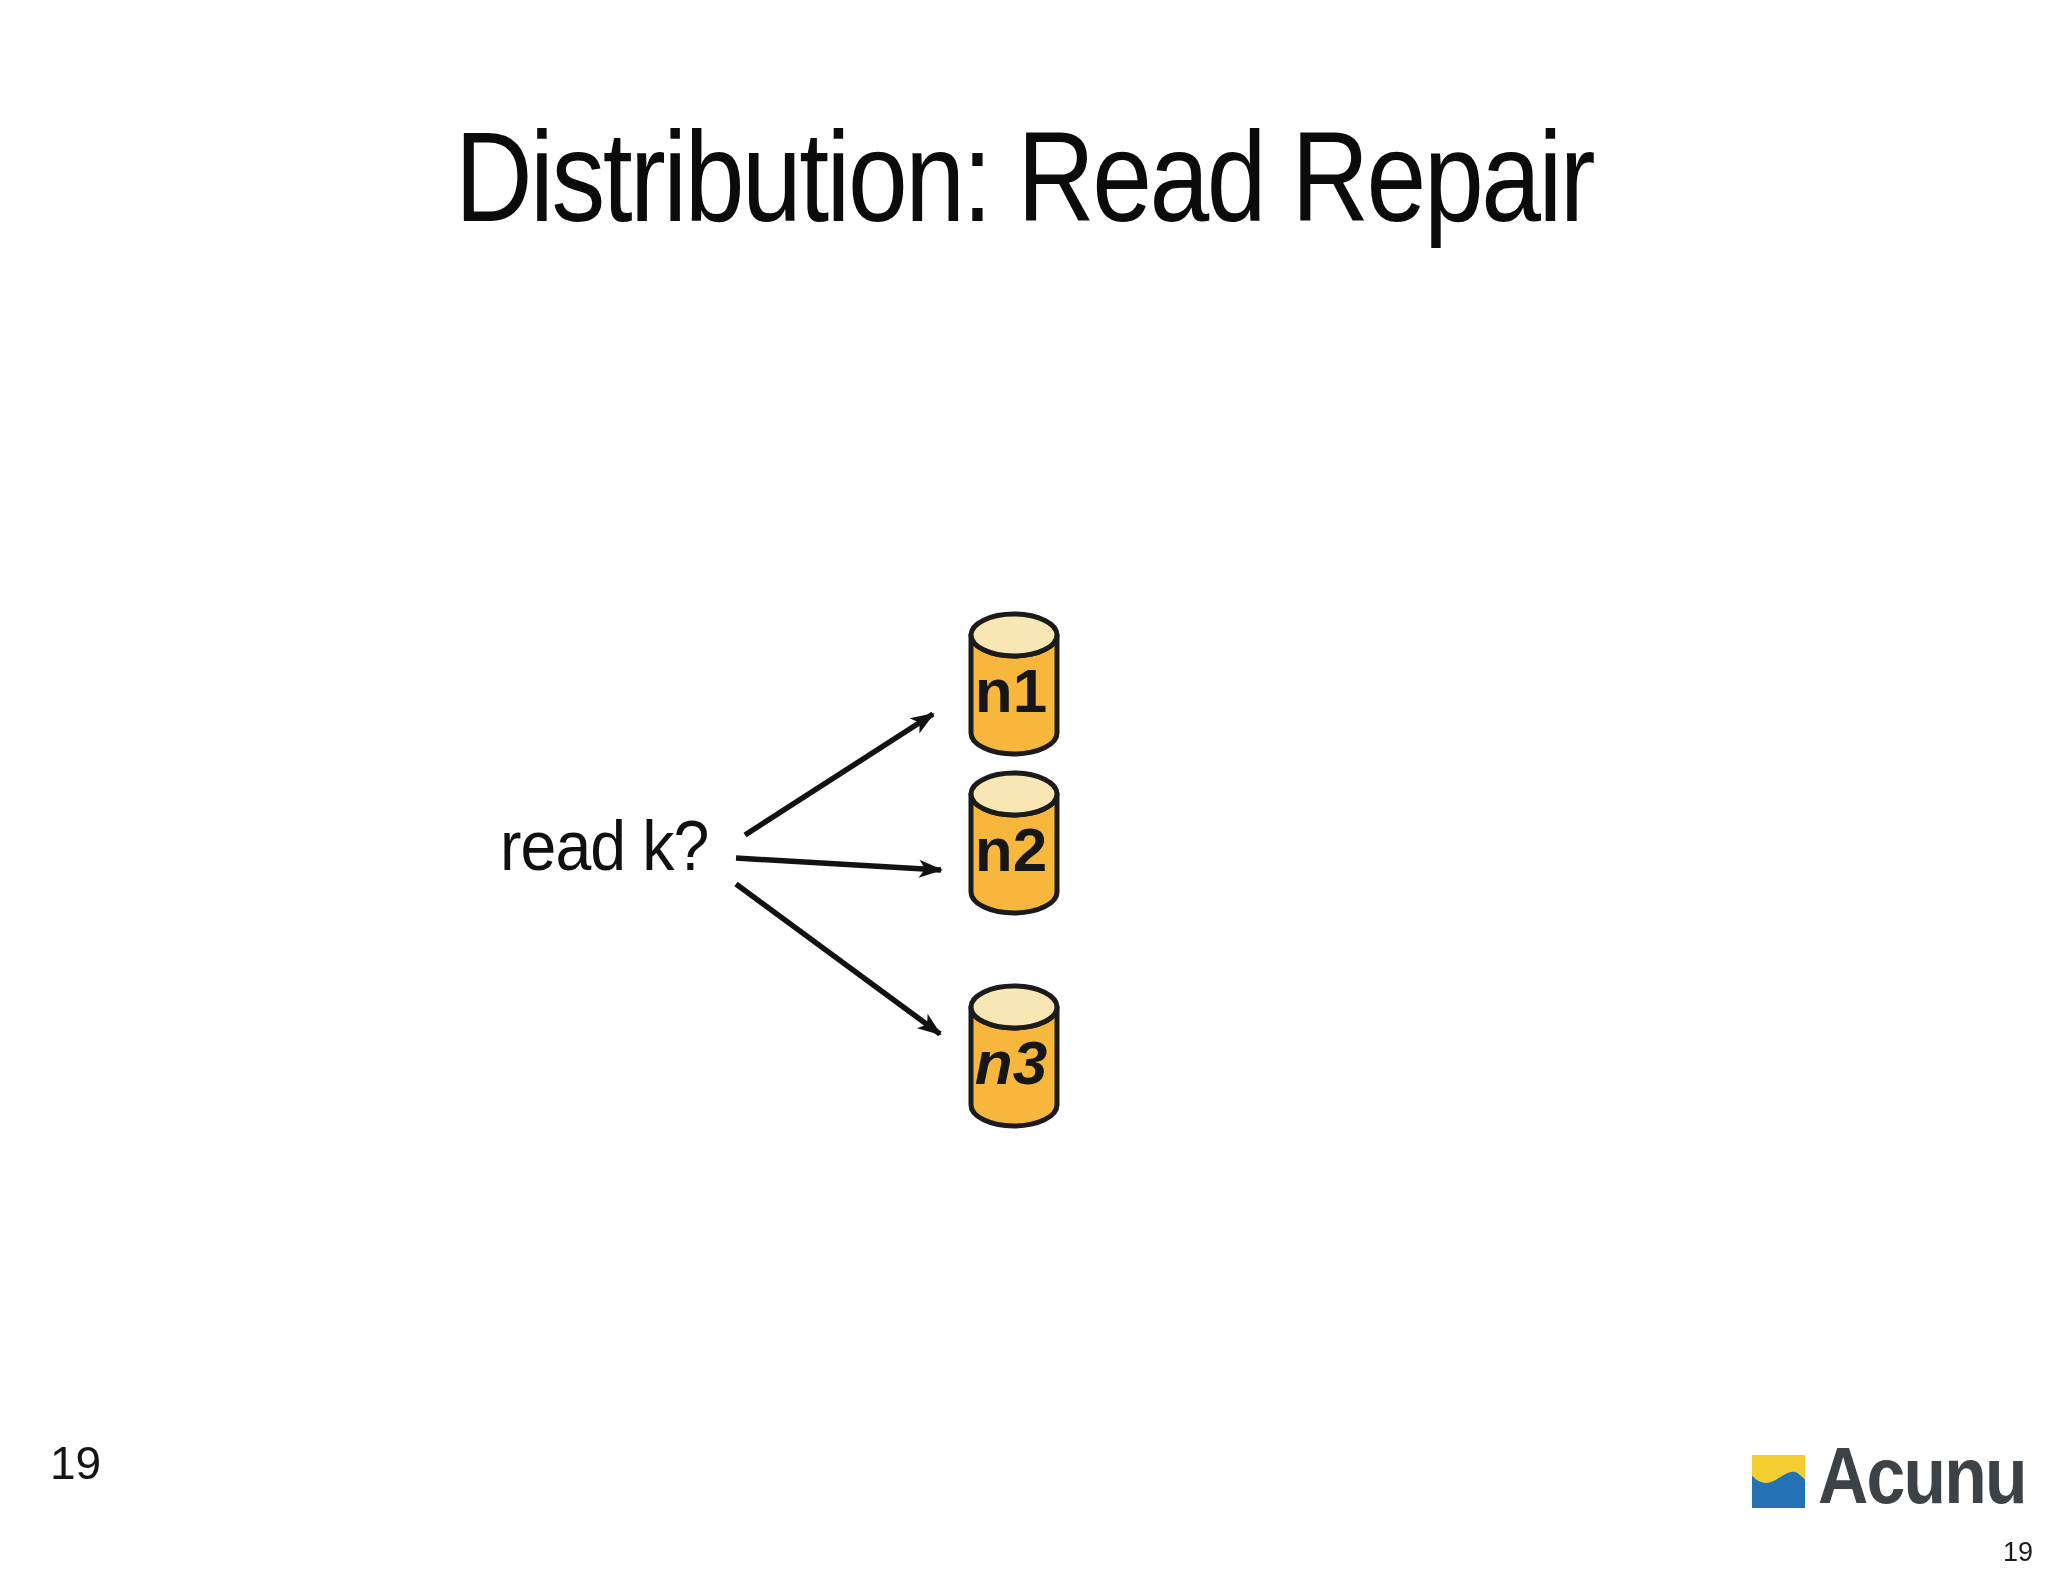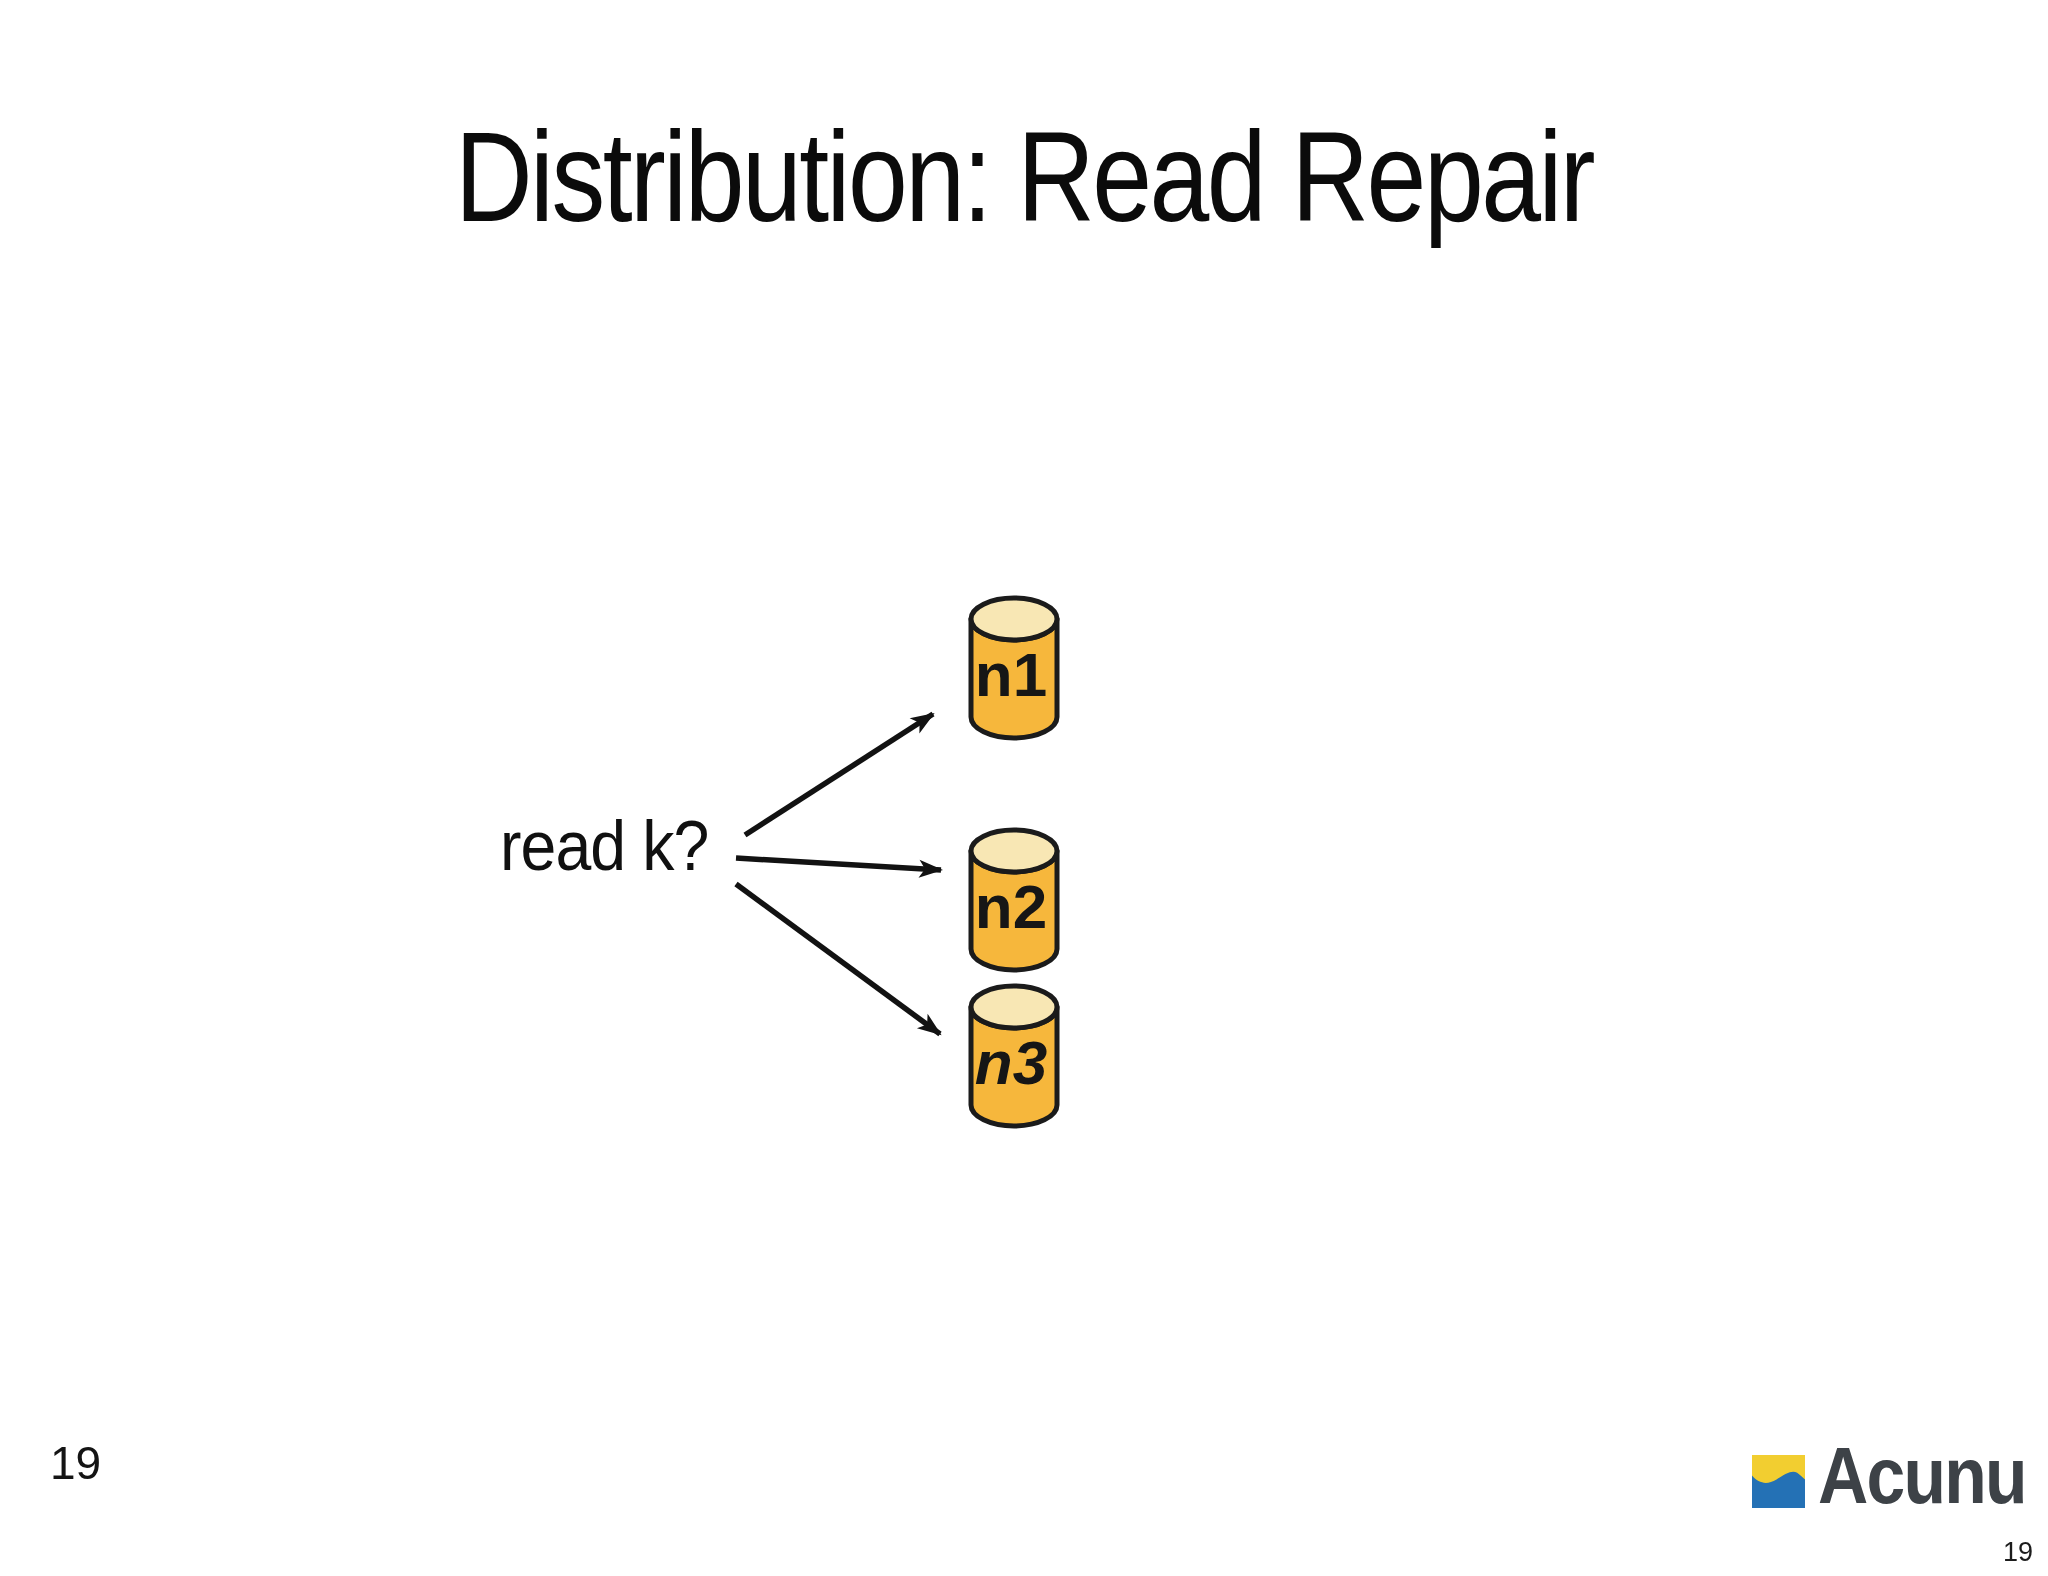--- a/index.html
+++ b/index.html
@@ -41,22 +41,22 @@
     position: absolute;
     left: 700px; top: 670px;
     width: 290px; height: 400px;
   }
 
   .cylinder {
     position: absolute;
     left: 966px;
     width: 96px; height: 152px;
   }
-  .cylinder.n1 { top: 592px; }
-  .cylinder.n2 { top: 824px; }
+  .cylinder.n1 { top: 608px; }
+  .cylinder.n2 { top: 767px; }
   .cylinder.n3 { top: 980px; font-style: italic; }
 
   .node-label-text {
     font-family: "Liberation Sans", sans-serif;
     font-size: 62px;
     font-weight: 600;
     fill: #161616;
   }
 
   .page-num-left {

